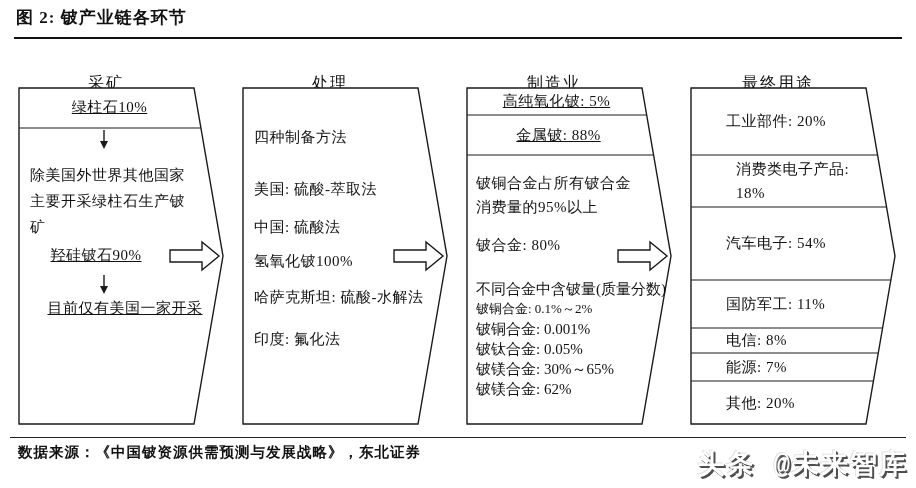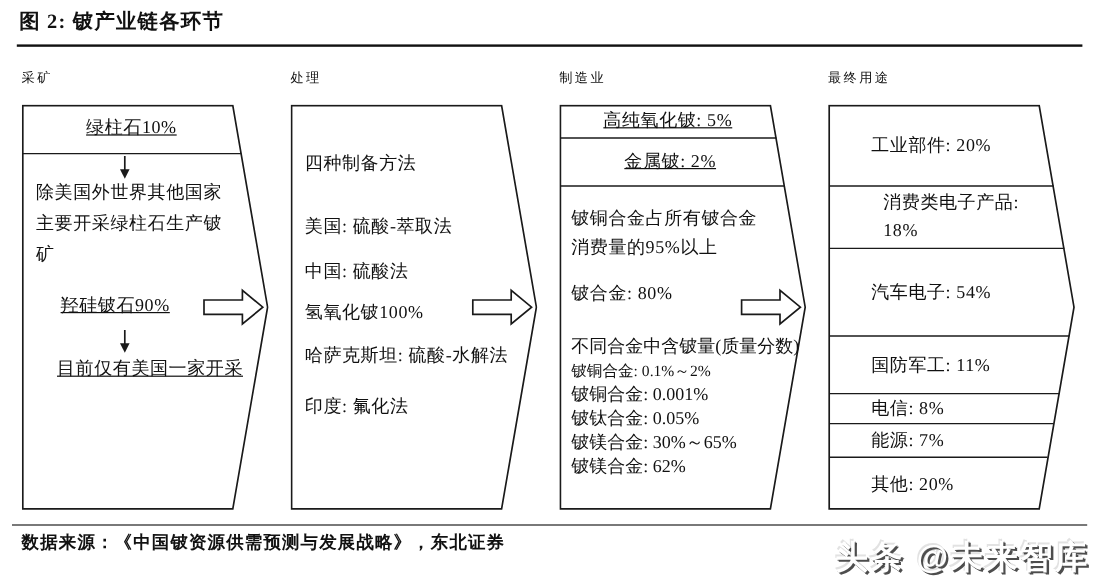--- a/index.html
+++ b/index.html
@@ -3,36 +3,36 @@
 <meta charset="utf-8">
 <style>
   html,body{margin:0;padding:0;background:#ffffff;}
   .canvas{
     position:relative;width:916px;height:488px;background:#ffffff;overflow:hidden;
     font-family:"Liberation Serif","DejaVu Serif",serif;color:#111111;
   }
   .fig-title{position:absolute;left:16px;top:6px;font-size:17px;font-weight:bold;letter-spacing:1px;}
   .title-rule{position:absolute;left:14px;top:37px;width:888px;height:2px;background:#111111;}
   .stage{position:absolute;top:55px;width:206px;height:375px;}
-  .stage-label{position:absolute;top:2px;left:0;width:176px;text-align:left;font-size:11px;letter-spacing:2px;}
+  .stage-label{position:absolute;top:18px;left:0;width:176px;text-align:center;font-size:16px;letter-spacing:2px;}
   .box{position:absolute;top:32px;left:0;width:206px;height:338px;}
   .shape-svg{position:absolute;left:0;top:0;}
   .pent{fill:#ffffff;stroke:#1a1a1a;stroke-width:1.4;}
   .div{stroke:#1a1a1a;stroke-width:1.2;}
   .thin{stroke:#1a1a1a;stroke-width:1.4;}
   .solid{fill:#1a1a1a;}
   .t{position:absolute;font-size:15px;letter-spacing:0.5px;line-height:20px;}
   .ctr{text-align:center;text-decoration:underline;}
   .nw{white-space:nowrap;}
   .use-row{position:absolute;left:0;width:200px;display:flex;align-items:center;padding-left:36px;box-sizing:border-box;font-size:15px;letter-spacing:0.5px;}
   .footer-rule{position:absolute;left:10px;top:437px;width:896px;height:1px;background:#222222;}
   .footer-src{position:absolute;left:18px;top:443px;font-size:14.5px;font-weight:bold;letter-spacing:1px;}
   .watermark{
     position:absolute;right:8px;top:446px;font-size:27px;font-weight:bold;letter-spacing:2px;
-    font-family:Liberation Sans, sans-serif;color:#ffffff;
+    font-family:Liberation Mono, monospace;color:#ffffff;
     text-shadow:2px 2px 0 #4d4d4d,-1px -1px 0 #e2e2e2,1px 1px 0 #6b6b6b;
   }
 </style>
 </head>
 <body>
 
 <div class="canvas">
 
   <div class="fig-title">图 2: 铍产业链各环节</div>
   <div class="title-rule"></div>
@@ -47,21 +47,21 @@
           <line class="thin" x1="86" y1="43" x2="86" y2="55"></line>
           <polygon class="solid" points="82,54 90,54 86,62"></polygon>
         </g>
         <g>
           <line class="thin" x1="86" y1="188" x2="86" y2="200"></line>
           <polygon class="solid" points="82,199 90,199 86,207"></polygon>
         </g>
         <polygon class="pent" points="152,163 184,163 184,155 201,169 184,183 184,175 152,175"></polygon>
       </svg>
       <div class="t ctr nw" style="top:10px;left:0;width:183px">绿柱石10%</div>
-      <div class="t" style="top:61px;left:12px;width:168px;line-height:26px">除美国外世界其他国家主要开采绿柱石生产铍矿</div>
+      <div class="t" style="top:75px;left:12px;width:168px;line-height:26px">除美国外世界其他国家主要开采绿柱石生产铍矿</div>
       <div class="t ctr nw" style="top:158px;left:12px;width:132px">羟硅铍石90%</div>
       <div class="t ctr nw" style="top:211px;left:14px;width:186px">目前仅有美国一家开采</div>
     </div>
   </div>
 
   <div class="stage" style="left:242px">
     <div class="stage-label">处理</div>
     <div class="box">
       <svg class="shape-svg" width="206" height="338" viewBox="0 0 206 338">
         <polygon class="pent" points="1,1 176,1 205,169 176,337 1,337"></polygon>
@@ -79,21 +79,21 @@
   <div class="stage" style="left:466px">
     <div class="stage-label">制造业</div>
     <div class="box">
       <svg class="shape-svg" width="206" height="338" viewBox="0 0 206 338">
         <polygon class="pent" points="1,1 176,1 205,169 176,337 1,337"></polygon>
         <line class="div" x1="1" y1="28" x2="181" y2="28"></line>
         <line class="div" x1="1" y1="68" x2="188" y2="68"></line>
         <polygon class="pent" points="152,163 184,163 184,155 201,169 184,183 184,175 152,175"></polygon>
       </svg>
       <div class="t ctr nw" style="top:4px;left:0;width:181px">高纯氧化铍: 5%</div>
-      <div class="t ctr nw" style="top:38px;left:0;width:185px">金属铍: 2%</div>
+      <div class="t ctr nw" style="top:38px;left:0;width:185px">金属铍: 88%</div>
       <div class="t" style="top:84px;left:10px;width:162px;line-height:24px">铍铜合金占所有铍合金消费量的95%以上</div>
       <div class="t nw" style="top:148px;left:10px">铍合金: 80%</div>
       <div class="t nw" style="top:192px;left:10px;letter-spacing:0">不同合金中含铍量(质量分数)</div>
       <div style="position:absolute;top:212px;left:10px">
         <div class="nw" style="font-size:13px;line-height:20px">铍铜合金: 0.1%～2%</div>
         <div class="nw" style="font-size:15px;line-height:20px">铍铜合金: 0.001%</div>
         <div class="nw" style="font-size:15px;line-height:20px">铍钛合金: 0.05%</div>
         <div class="nw" style="font-size:15px;line-height:20px">铍镁合金: 30%～65%</div>
         <div class="nw" style="font-size:15px;line-height:20px">铍镁合金: 62%</div>
       </div>

